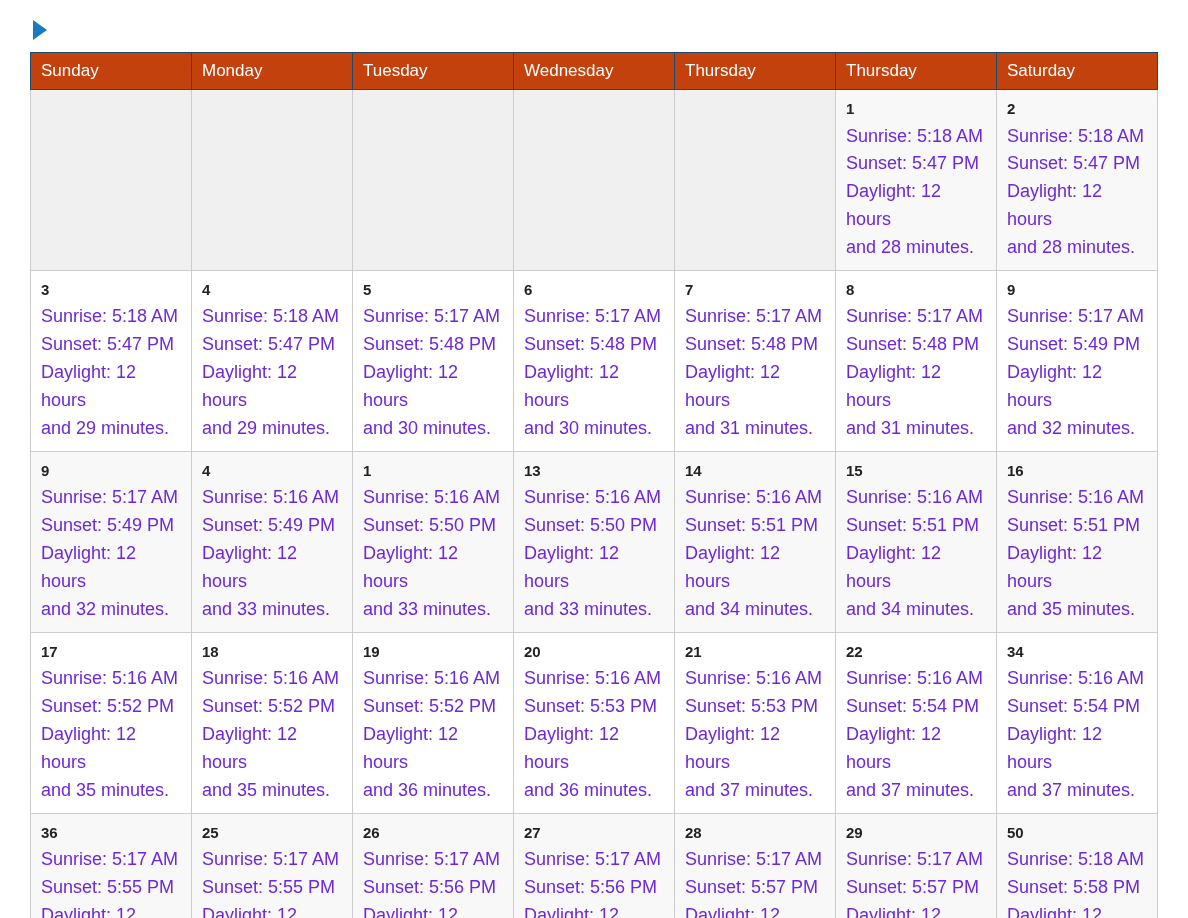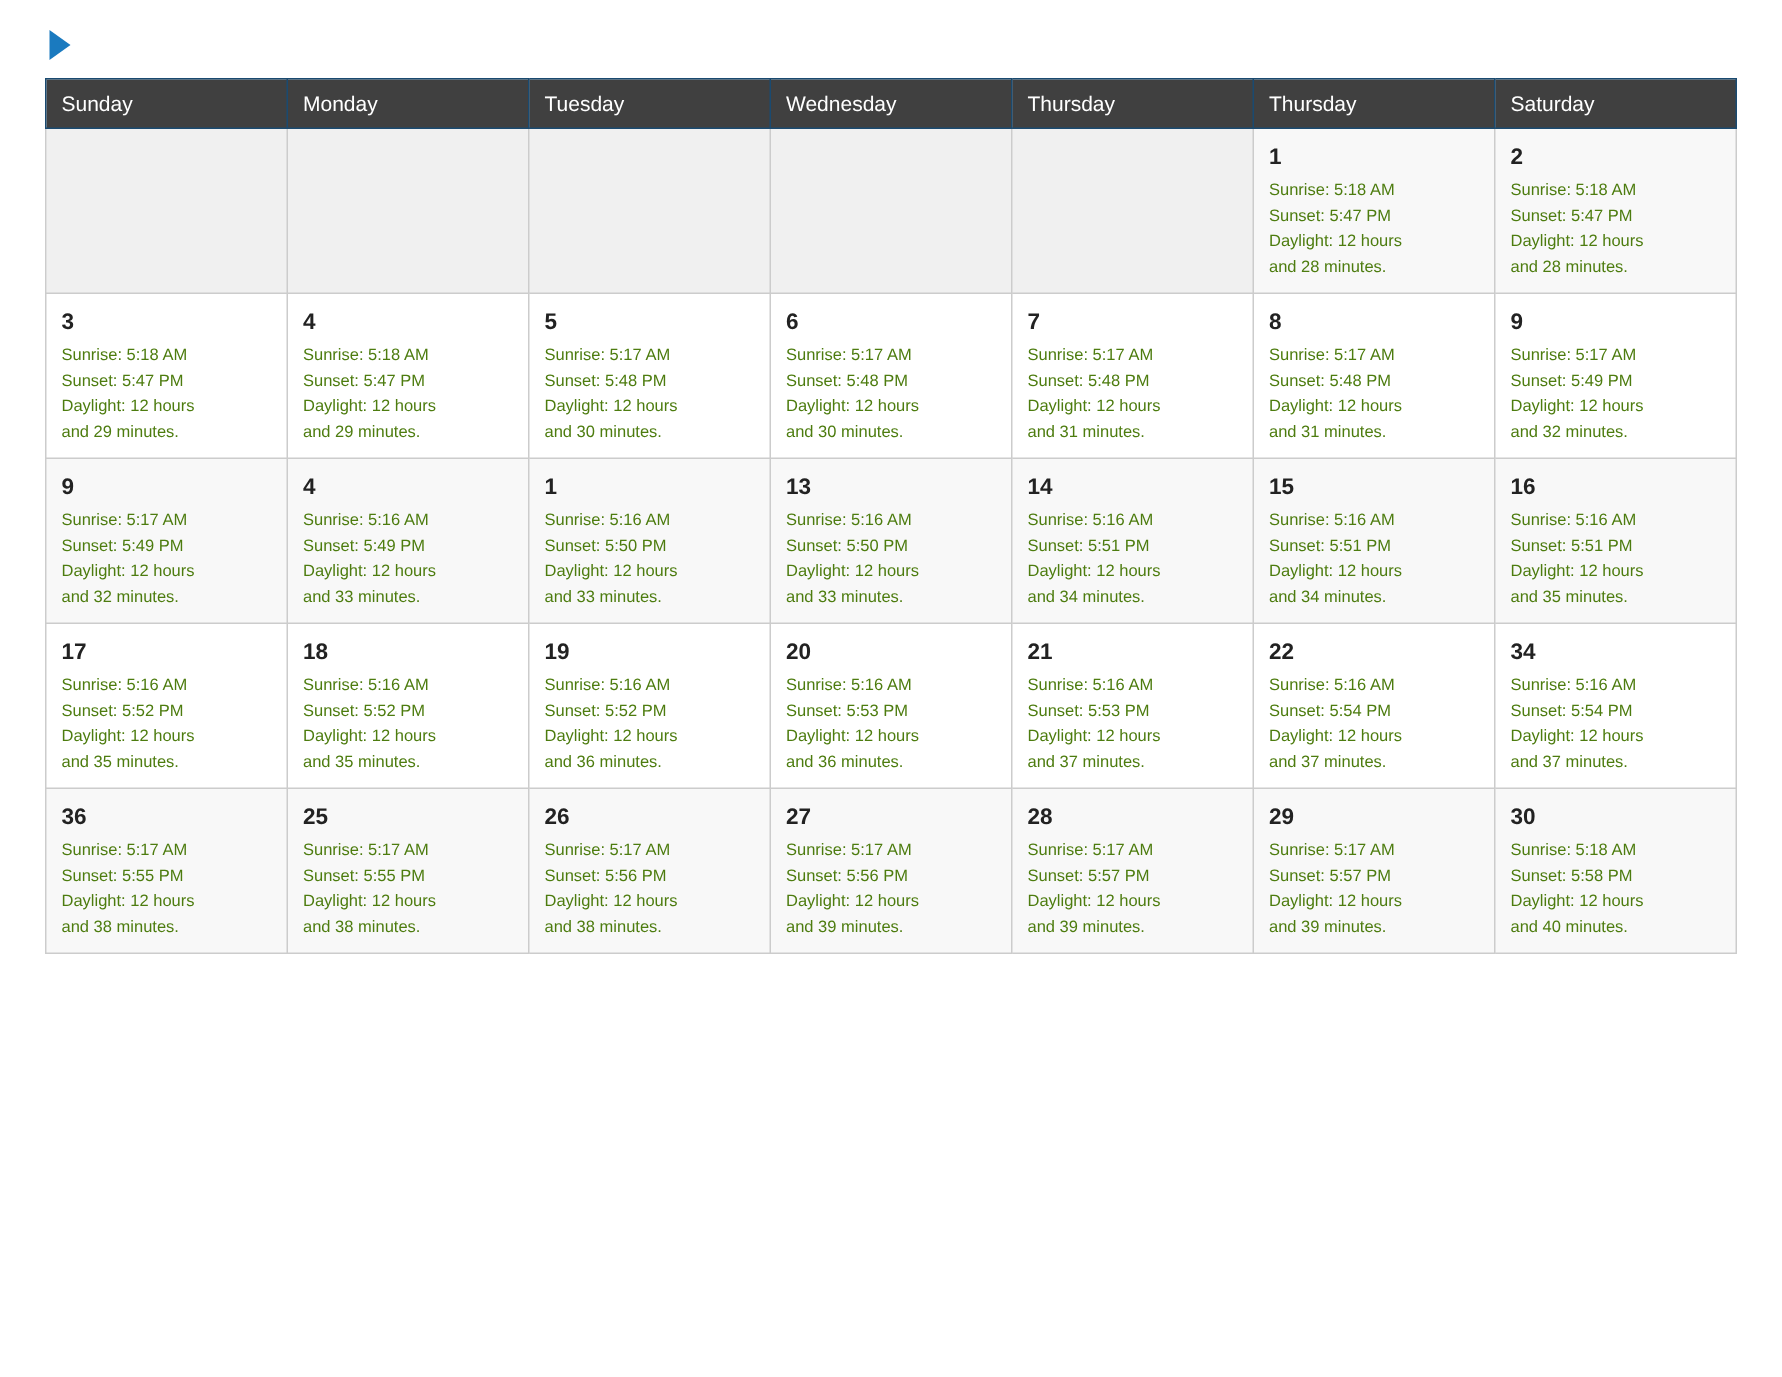--- a/index.html
+++ b/index.html
@@ -35,24 +35,24 @@
       font-size: 22px;
       color: #444;
       margin-top: 4px;
     }
     .calendar {
       width: 100%;
       border-collapse: collapse;
       table-layout: fixed;
     }
     .calendar th {
-      background-color: #404040;
+      background-color: #c2410c;
       color: #fff;
       padding: 8px 10px;
-      font-size: 14px;
+      font-size: 17px;
       font-weight: normal;
       text-align: left;
       border: 1px solid #1a4a70;
     }
     .calendar td {
       vertical-align: top;
       padding: 8px 10px;
       border: 1px solid #ccc;
       font-size: 13px;
       line-height: 1.5;
@@ -67,22 +67,22 @@
       background: #fff;
     }
     .day-num {
       font-size: 15px;
       font-weight: bold;
       color: #222;
       display: block;
       margin-bottom: 2px;
     }
     .day-info {
-      font-size: 11px;
-      color: #4d7c0f;
+      font-size: 18px;
+      color: #6d28d9;
       line-height: 1.55;
     }
     .empty-cell {
       background: #f0f0f0 !important;
     }
     .logo-wrapper {
       display: flex;
       align-items: center;
     }
     .logo-text-general {
@@ -268,18 +268,18 @@
         </td>
         <td>
           <span class="day-num">28</span>
           <div class="day-info">Sunrise: 5:17 AM<br>Sunset: 5:57 PM<br>Daylight: 12 hours<br>and 39 minutes.</div>
         </td>
         <td>
           <span class="day-num">29</span>
           <div class="day-info">Sunrise: 5:17 AM<br>Sunset: 5:57 PM<br>Daylight: 12 hours<br>and 39 minutes.</div>
         </td>
         <td>
-          <span class="day-num">30</span>
+          <span class="day-num">50</span>
           <div class="day-info">Sunrise: 5:18 AM<br>Sunset: 5:58 PM<br>Daylight: 12 hours<br>and 40 minutes.</div>
         </td>
       </tr>
     </tbody>
 </table>
 
 </body></html>

